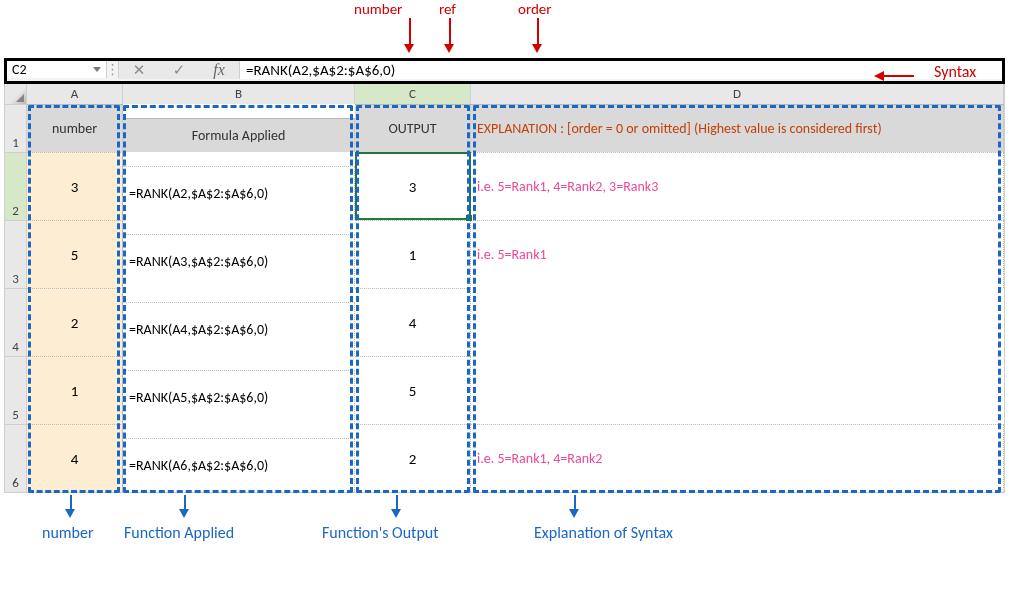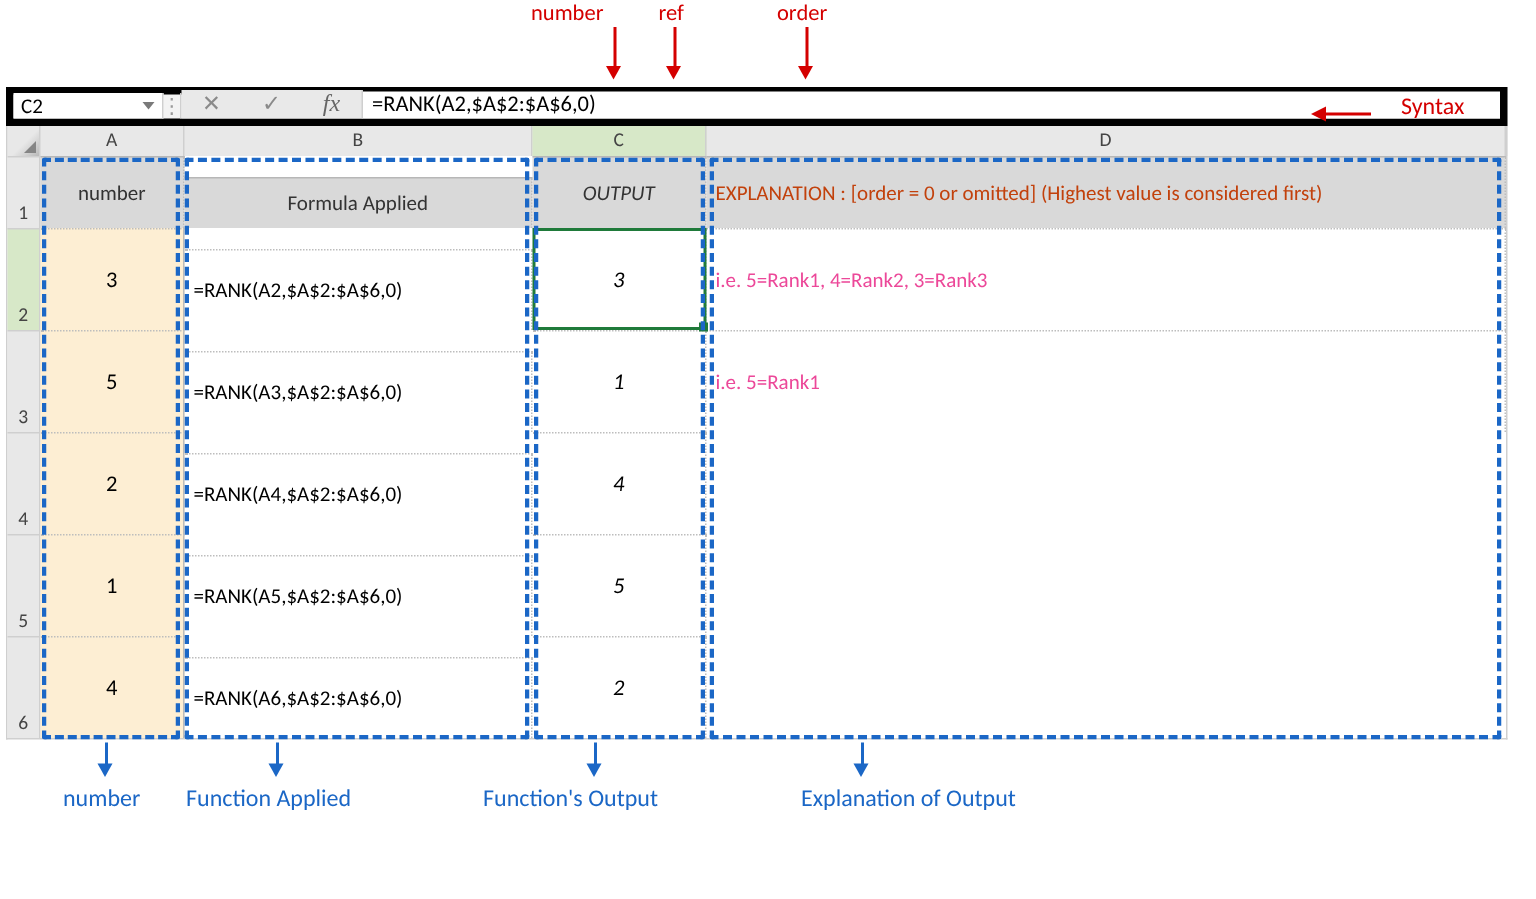--- a/index.html
+++ b/index.html
@@ -12,21 +12,21 @@
   }
   .wrap { width: 1001px; position: relative; }
 
   
   .topann { position: relative; height: 58px; }
   .ann { position: absolute; color: #d40000; font-size: 15px; }
   .arrowdown { width: 0; height: 0; border-left: 5px solid transparent; border-right: 5px solid transparent; border-top: 9px solid #d40000; position: absolute; }
   .arrowline { position:absolute; width:2px; background:#d40000; }
 
   
-  .fbar { display:flex; align-items:flex-end; height:26px; border:5px solid #000000; background:#f3f3f3; }
+  .fbar { display:flex; align-items:flex-start; height:26px; border:3px solid #000000; background:#f3f3f3; }
   .namebox { width:100px; background:#fff; border-right:1px solid #cfcfcf; display:flex; align-items:center; justify-content:space-between; padding:0 5px; }
   .namebox .caret { width:0;height:0;border-left:4px solid transparent;border-right:4px solid transparent;border-top:5px solid #7a7a7a;}
   .vdots { width:12px; display:flex; align-items:center; justify-content:center; border-right:1px solid #cfcfcf; color:#9a9a9a;}
   .fbtns { display:flex; align-items:center; border-right:1px solid #cfcfcf; background:#e9e9e9;}
   .fbtn { width:40px; display:flex; align-items:center; justify-content:center; color:#8a8a8a; font-size:15px;}
   .fbtn.fx { font-style:italic; font-family:"Times New Roman",serif; font-size:16px; color:#666;}
   .formula { flex:1; background:#fff; display:flex; align-items:center; padding:0 6px; font-size:15px;}
 
   
   .colhdr { display:flex; height:20px; background:#e8e8e8; border-left:1px solid #cfcfcf; border-right:1px solid #cfcfcf;}
@@ -37,21 +37,21 @@
   .chC{ background:#d7e8c8; }
 
   
   .grid{ border-left:1px solid #cfcfcf; border-right:1px solid #cfcfcf; border-bottom:1px solid #cfcfcf;}
   .row{display:flex;}
   .rh{ width:22px; background:#e8e8e8; border-right:1px solid #cfcfcf; border-top:1px solid #cfcfcf; display:flex; align-items:flex-end; justify-content:center; color:#444; font-size:13px; padding-bottom:2px;}
   .rh.active{ background:#d7e8c8; }
   .cell{ border-top:1px solid #d6d6d6; border-right:1px dotted #bdbdbd; padding:0 6px; display:flex; align-items:center;}
   .cA{width:96px; justify-content:center; font-size:15px;}
   .cB{width:232px; font-size:14px;margin-top:14px;}
-  .cC{width:116px; justify-content:center; font-size:15px;font-style:italic;}
+  .cC{width:116px; justify-content:center; font-size:15px;}
   .cD{width:530px; flex:1; color:#ec4899; font-size:14px;}
   .hdrrow .cell{ background:#d9d9d9; font-size:14px; color:#333; border-top:1px solid #b7b7b7;}
   .hdrrow .cA, .hdrrow .cC, .hdrrow .cD{ justify-content:center;}
   .hdrrow{ height:48px;}
   .datarow{ height:68px;}
   .datarow .cell{ border-top:1px dotted #bdbdbd;}
   .datarow:first-of-type .cell{ border-top:1px solid #d6d6d6;}
   .datarow .cA{ background:#fdeed3; border-right:1px solid #bbbbbb;}
 
   
@@ -149,20 +149,21 @@
     <div class="rh">5</div>
     <div class="cell cA">1</div>
     <div class="cell cB">=RANK(A5,$A$2:$A$6,0)</div>
     <div class="cell cC">5</div>
   </div>
   <div class="row datarow">
     <div class="rh">6</div>
     <div class="cell cA">4</div>
     <div class="cell cB">=RANK(A6,$A$2:$A$6,0)</div>
     <div class="cell cC">2</div>
+    <div class="cell cD">i.e. 5=Rank1, 4=Rank2</div>
   </div>
 </div>
 
 <div class="activeCell" style="left:351px; top:152px; width:116px; height:68px"></div>
 
 <div class="dashbox" style="left:24px;  top:105px; width:92px;  height:388px"></div>
 <div class="dashbox" style="left:119px; top:105px; width:230px; height:388px"></div>
 <div class="dashbox" style="left:352px; top:105px; width:114px; height:388px"></div>
 <div class="dashbox" style="left:469px; top:105px; width:528px; height:388px"></div>
 
@@ -174,16 +175,16 @@
   <span class="bline" style="left:180px; top:2px; height:16px"></span>
   <span class="barrdown" style="left:175px; top:16px"></span>
   <span class="bann" style="left:120px; top:30px">Function Applied</span>
 
   <span class="bline" style="left:392px; top:2px; height:16px"></span>
   <span class="barrdown" style="left:387px; top:16px"></span>
   <span class="bann" style="left:318px; top:30px">Function's Output</span>
 
   <span class="bline" style="left:570px; top:2px; height:16px"></span>
   <span class="barrdown" style="left:565px; top:16px"></span>
-  <span class="bann" style="left:530px; top:30px">Explanation of Output</span>
+  <span class="bann" style="left:530px; top:30px">Explanation of Syntax</span>
 </div>
 
 </div>
 
 </body></html>

